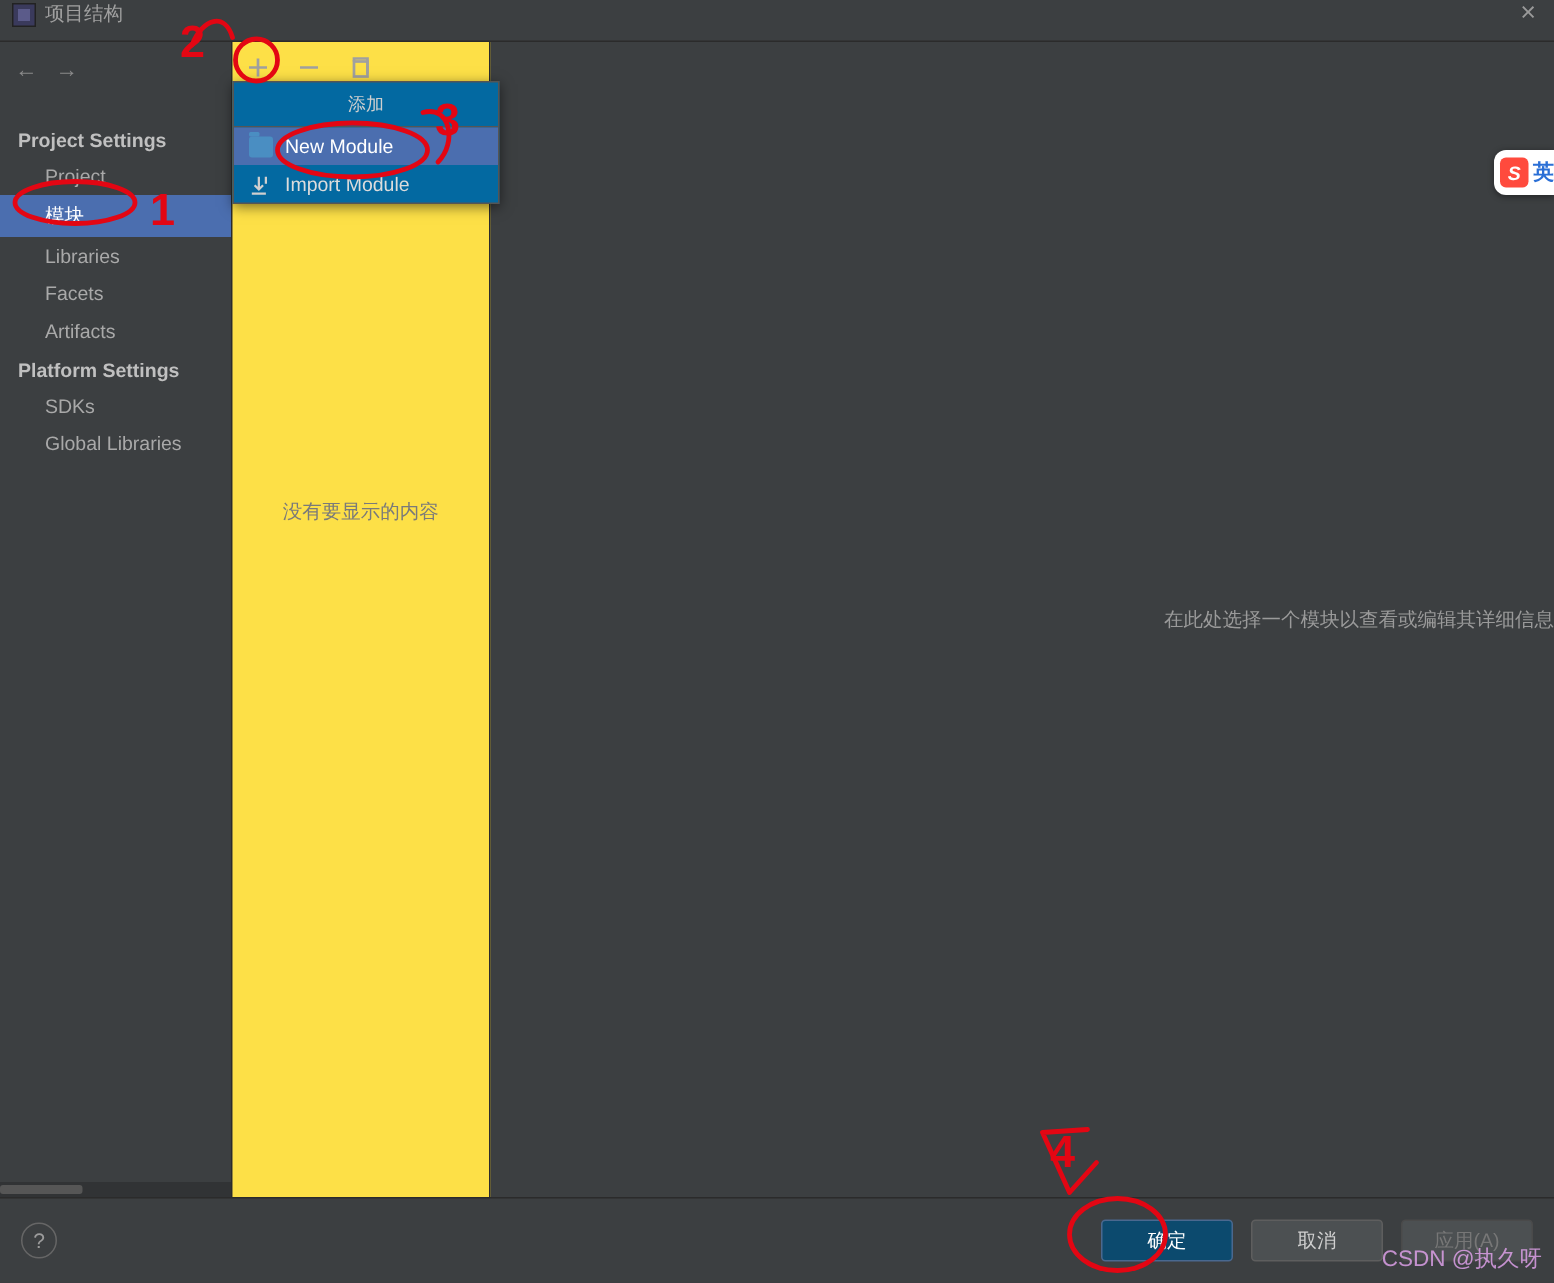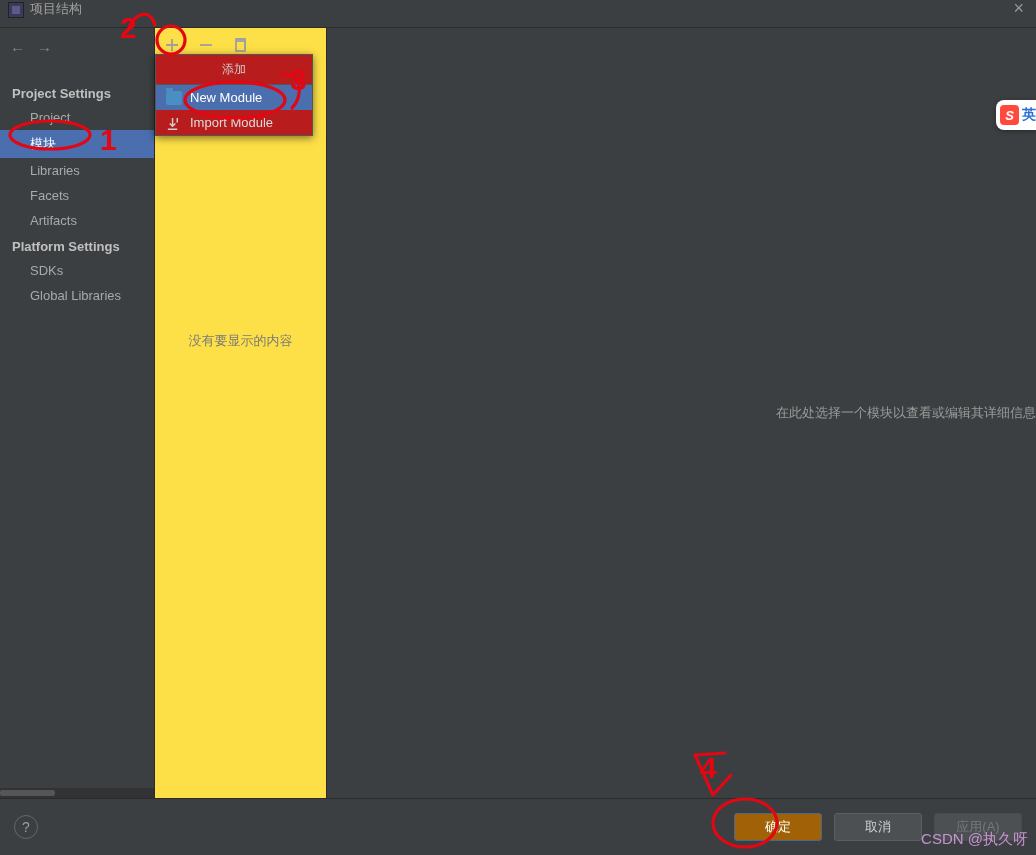--- a/index.html
+++ b/index.html
@@ -24,39 +24,39 @@
   .sidebar-scrollbar:before{content:"";position:absolute;left:0;top:2px;height:6px;width:55px;background:#565656;border-radius:2px;}
 
   
   .mid { width:172px; min-width:172px; background:#fde047; border-right:1px solid #2b2b2b; position:relative; }
   .toolbar { display:flex; align-items:center; gap:16px; padding:6px 8px; height:34px;}
   .tb-btn { width:18px; height:18px; display:flex; align-items:center; justify-content:center; color:#a0a0a0; }
   .tb-btn svg { width:16px; height:16px; stroke:#a0a0a0; fill:none; stroke-width:1.8; }
   .mid .empty-text { color:#7a7a7a; text-align:center; padding-top:270px; font-size:13px; }
 
   
-  .popup { position:absolute; top:54px; left:155px; width:158px; background:#b91c1c; border:1px solid #555; box-shadow:0 2px 8px rgba(0,0,0,0.5); z-index:5;}
+  .popup { position:absolute; top:54px; left:155px; width:178px; background:#0369a1; border:1px solid #555; box-shadow:0 2px 8px rgba(0,0,0,0.5); z-index:5;}
   .popup-title { text-align:center; color:#cfcfcf; padding:6px 0 6px; font-size:12px; border-bottom:1px solid #555;}
   .popup-item { display:flex; align-items:center; gap:8px; padding:5px 10px; color:#dcdcdc; }
   .popup-item.selected { background:#4b6eaf; color:#ffffff; }
   .popup-item .pi-icon { width:16px; height:14px; }
   .folder-icon { background:#4a8ec2; border-radius:2px; position:relative; }
   .folder-icon:before{content:"";position:absolute;top:-3px;left:0;width:7px;height:3px;background:#4a8ec2;border-radius:1px;}
   .import-icon svg { width:15px; height:15px; stroke:#cfcfcf; fill:none; stroke-width:1.6;}
 
   
   .main { flex:1; background:#3c3f41; display:flex; align-items:center; justify-content:flex-end; }
   .main .hint { color:#9a9a9a; font-size:13px; }
 
   
   .bottombar { height:57px; border-top:1px solid #2b2b2b; background:#3c3f41; display:flex; align-items:center; padding:0 14px; gap:12px;}
   .help-btn { width:24px; height:24px; border-radius:50%; border:1px solid #666; color:#9c9c9c; display:flex; align-items:center; justify-content:center; font-size:14px; }
   .spacer { flex:1; }
   .btn { min-width:88px; height:28px; border:1px solid #5e5e5e; background:#4c5052; color:#d0d0d0; display:flex; align-items:center; justify-content:center; border-radius:3px; font-size:13px; cursor:pointer;}
-  .btn.primary { background:#a16207; border-color:#4a688f; color:#fff;}
+  .btn.primary { background:#0c4a6e; border-color:#4a688f; color:#fff;}
   .btn.disabled { color:#777; border-color:#4a4a4a;}
 
   
   .ime-badge { position:absolute; top:100px; right:0; width:40px; height:30px; background:#fff; border-top-left-radius:8px; border-bottom-left-radius:8px; box-shadow:0 1px 4px rgba(0,0,0,0.4); display:flex; align-items:center; padding-left:4px; overflow:hidden;}
   .ime-s { width:20px; height:20px; background:#ff4a3d; color:#fff; border-radius:4px; display:flex; align-items:center; justify-content:center; font-weight:bold; font-style:italic; font-size:13px;}
   .ime-txt { color:#2a6fd6; font-weight:bold; margin-left:3px; font-size:14px;}
 
   
   .watermark { position:absolute; right:8px; bottom:6px; color:#f0abfc; font-size:15px; opacity:0.75; pointer-events:none;}
 

